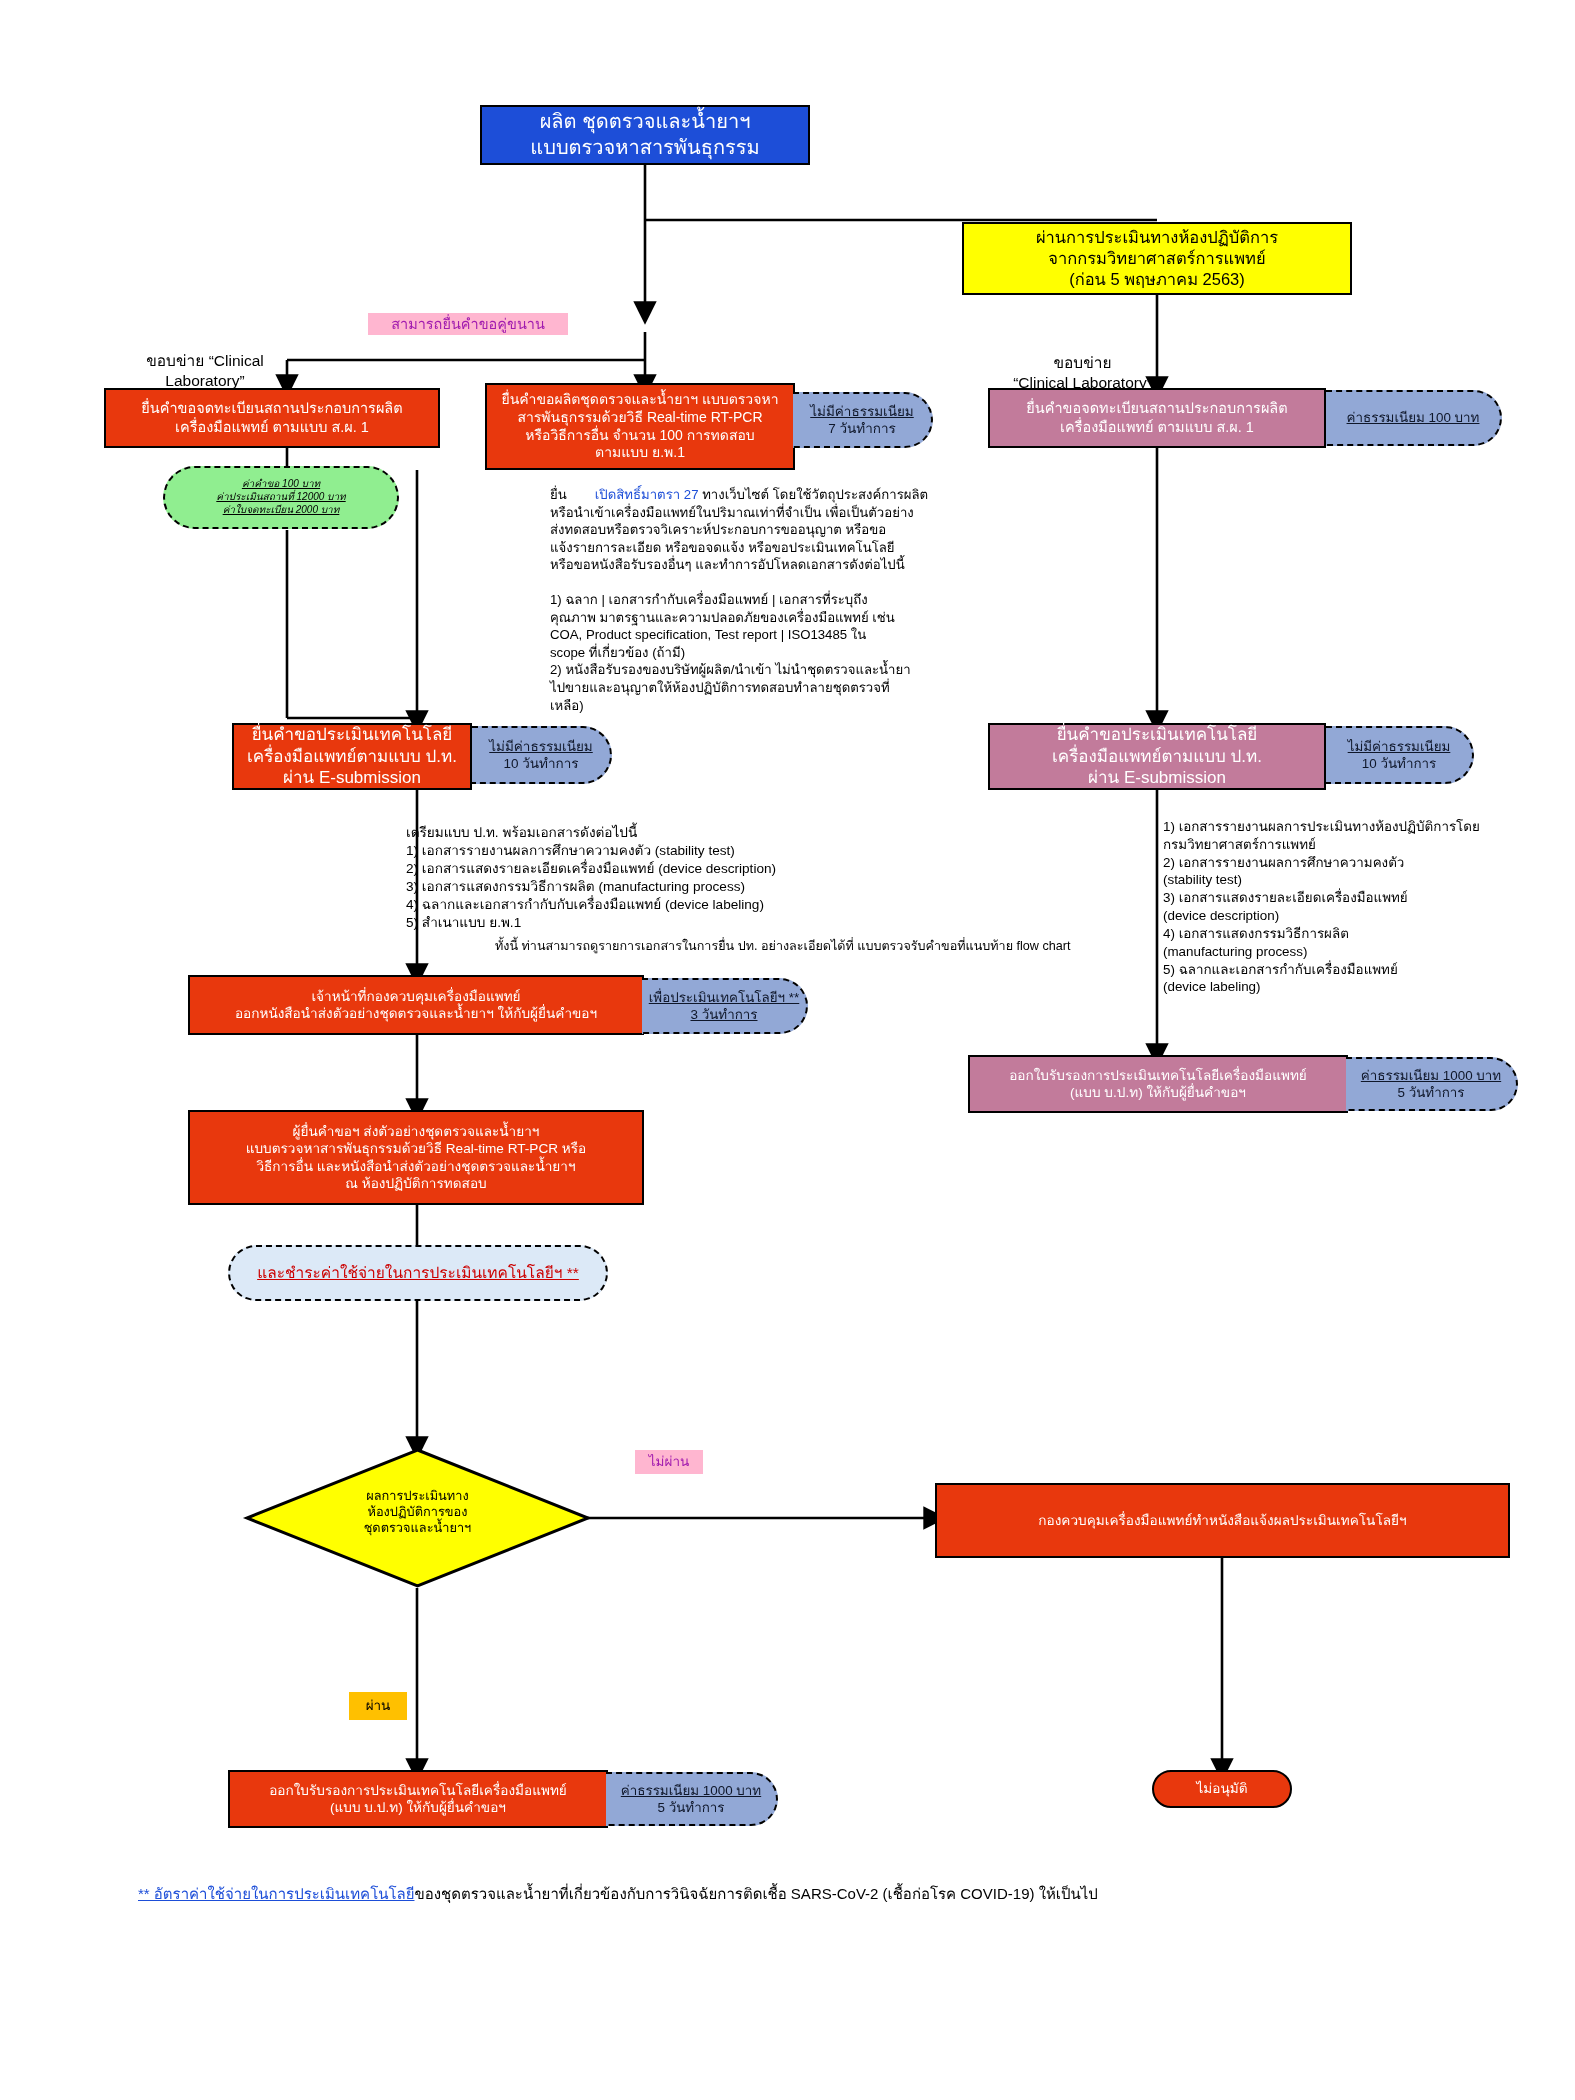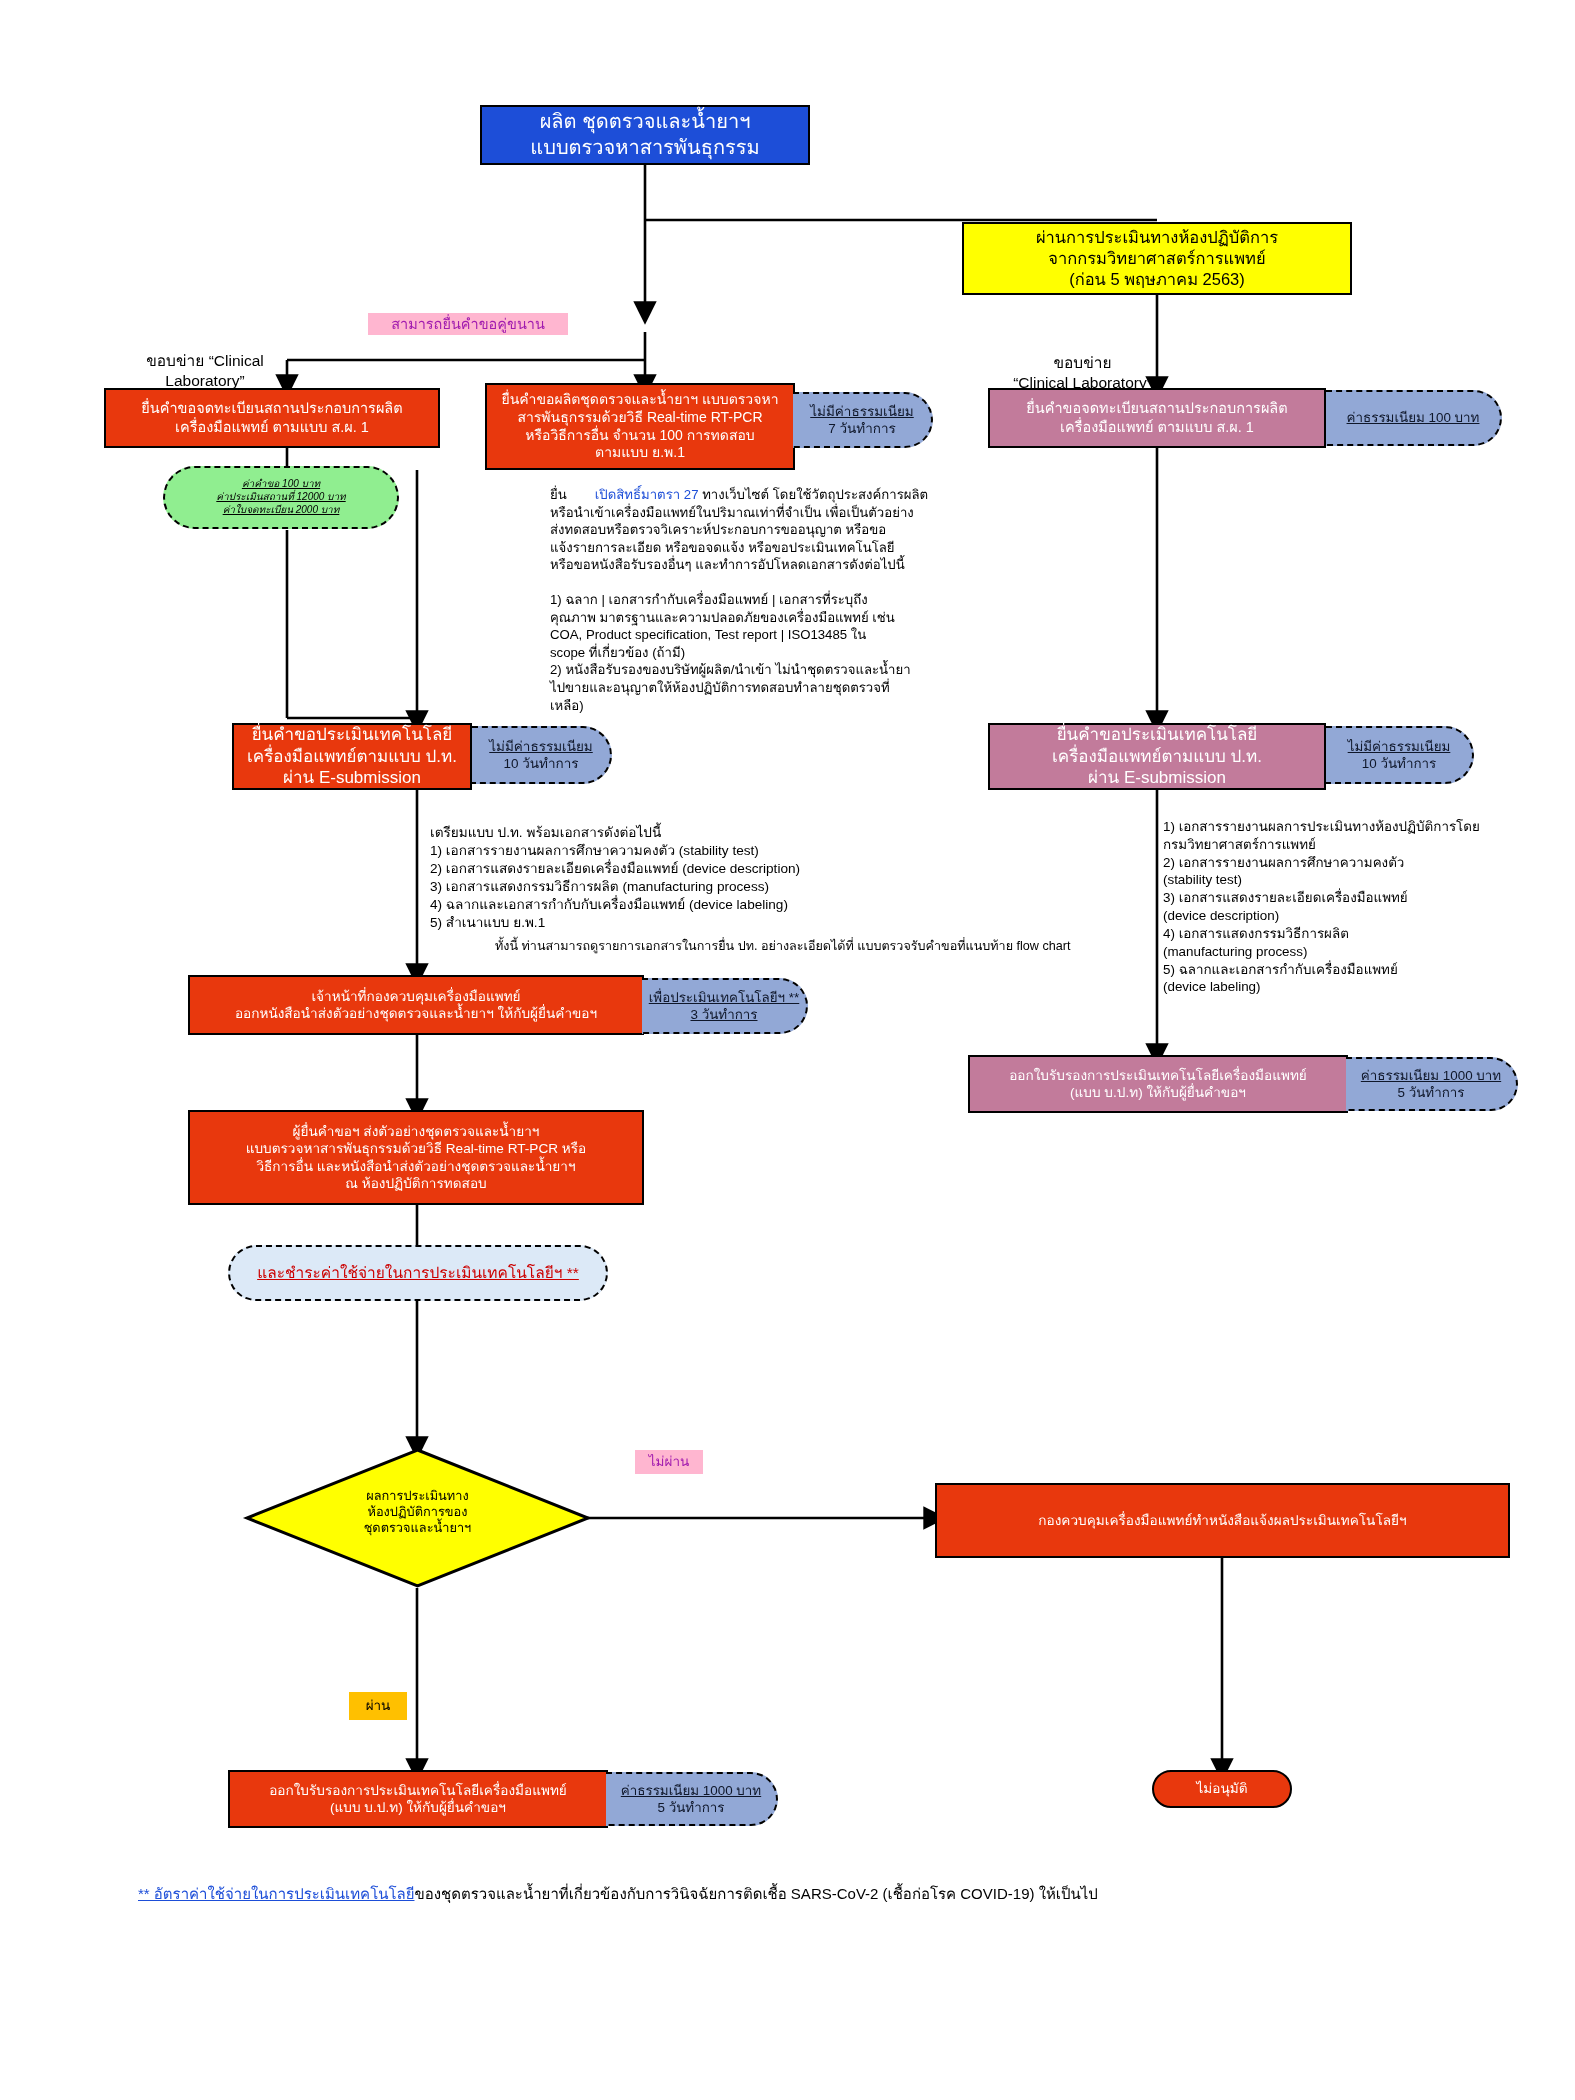--- a/index.html
+++ b/index.html
@@ -182,21 +182,21 @@
     </div>
   </div>
 
   <div class="node pill pill-left-flat" style="left:472px;top:726px;width:140px;height:58px;font-size:13.5px;">
     <div>
       <div class="u">ไม่มีค่าธรรมเนียม</div>
       <div>10 วันทำการ</div>
     </div>
   </div>
 
-  <div class="txtblock" style="left:430px;top:824px;width:560px;font-size:13.6px;">
+  <div class="txtblock" style="left:406px;top:824px;width:560px;font-size:13.6px;">
     <div>เตรียมแบบ ป.ท. พร้อมเอกสารดังต่อไปนี้</div>
     <div id="leftdocs">
         <div>1) เอกสารรายงานผลการศึกษาความคงตัว (stability test)</div>
         <div>2) เอกสารแสดงรายละเอียดเครื่องมือแพทย์ (device description)</div>
         <div>3) เอกสารแสดงกรรมวิธีการผลิต (manufacturing process)</div>
         <div>4) ฉลากและเอกสารกำกับกับเครื่องมือแพทย์ (device labeling)</div>
         <div>5) สำเนาแบบ ย.พ.1</div>
       </div>
   </div>
 

